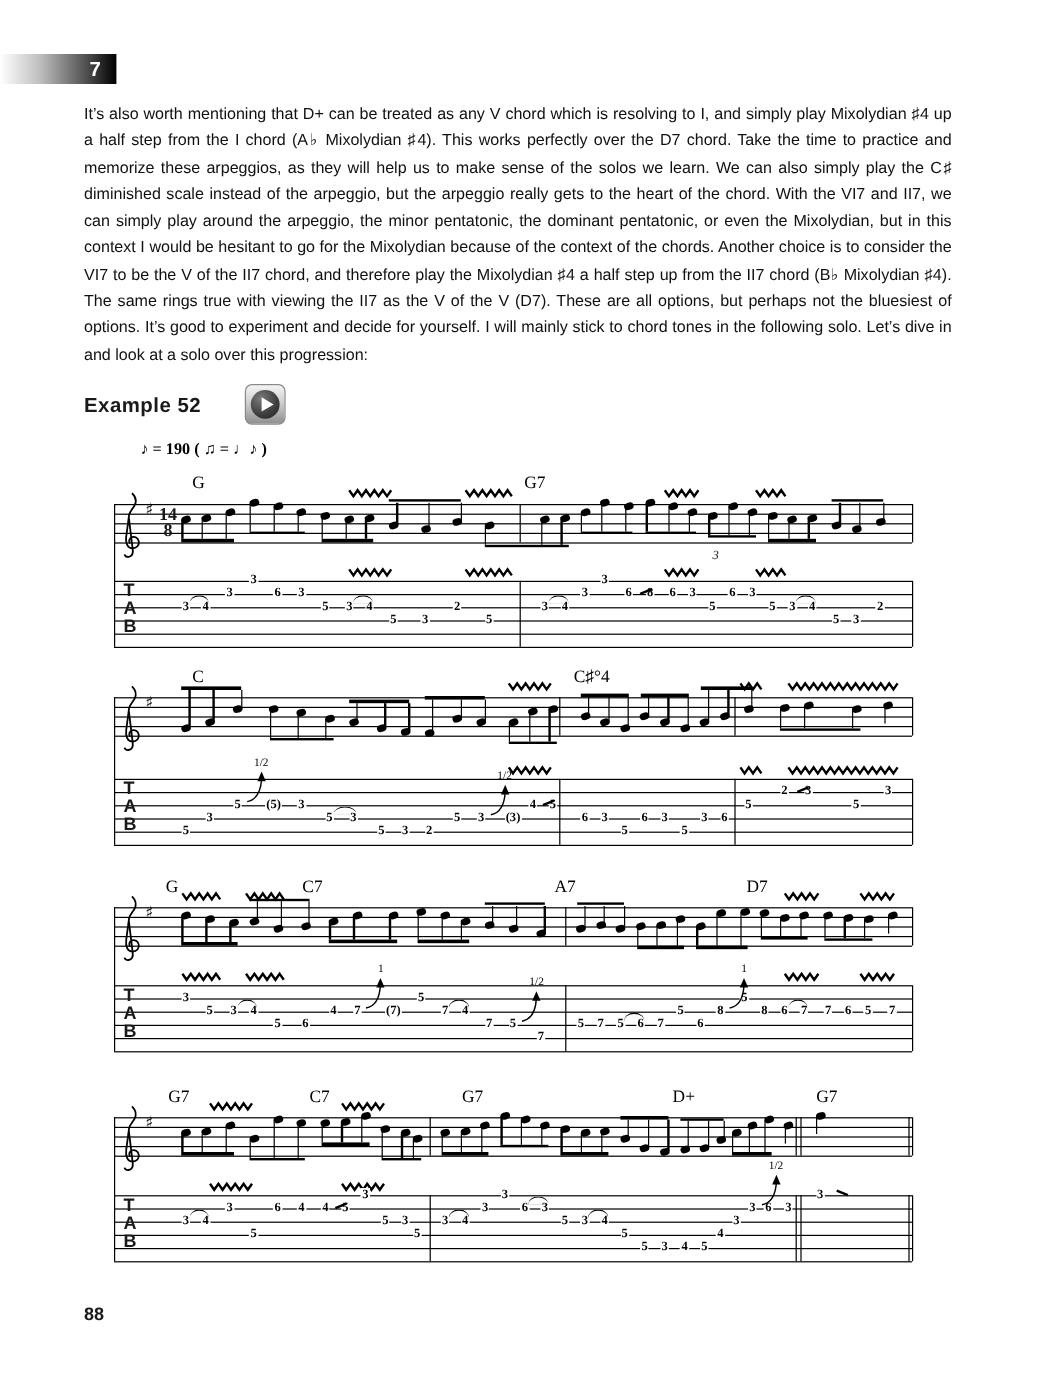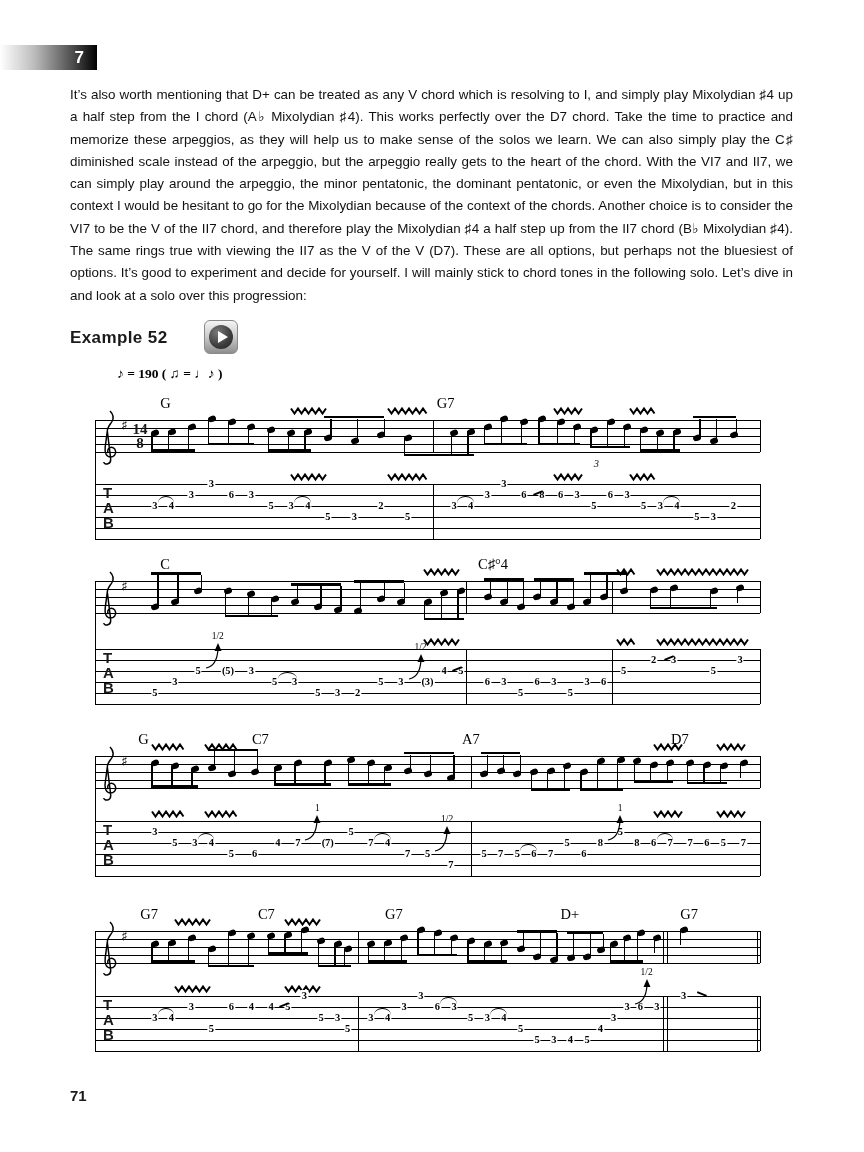--- a/index.html
+++ b/index.html
@@ -65,21 +65,21 @@
   </button>
 
   <div class="tempo">
     <span>♪</span>
     <span>= 190</span>
     <span>( ♫ = ♩♪ )</span>
   </div>
 
   <div id="notation"></div>
 
-  <div class="pagenum">71</div>
+  <div class="pagenum">88</div>
 <div class="hline" style="left: 95px; top: 420px; width: 665px;"></div>
     <div class="hline" style="left: 95px; top: 428px; width: 665px;"></div>
     <div class="hline" style="left: 95px; top: 436px; width: 665px;"></div>
     <div class="hline" style="left: 95px; top: 444px; width: 665px;"></div>
     <div class="hline" style="left: 95px; top: 452px; width: 665px;"></div>
     <div class="hline" style="left: 95px; top: 484px; width: 665px;"></div>
     <div class="hline" style="left: 95px; top: 495px; width: 665px;"></div>
     <div class="hline" style="left: 95px; top: 506px; width: 665px;"></div>
     <div class="hline" style="left: 95px; top: 517px; width: 665px;"></div>
     <div class="hline" style="left: 95px; top: 528px; width: 665px;"></div>
@@ -400,21 +400,21 @@
     <svg width="20" height="56" style="left: 99px; top: 745px;">
       <path d="M11 2 C14 5 15 9 13 12.5 C11.5 15 9.5 17 8.6 20 L6.2 38 C5.4 44 7.6 48 11.4 48 C15 48 17.2 45.2 16.6 42.2 C16 39.2 13.2 37.8 11 38.6 C8.8 39.4 8 42 9.4 44 M8.3 22 L11.6 49 C12 52 11 54.5 8.2 55 C6.4 55.3 5 54.4 4.8 53" fill="none" stroke="#000" stroke-width="1.5"></path>
     </svg>
     <div class="keysig" style="left: 121px; top: 753px;">♯</div>
     <div class="tabletter" style="left: 103px; top: 823px;">T</div>
     <div class="tabletter" style="left: 103px; top: 838px;">A</div>
     <div class="tabletter" style="left: 103px; top: 853px;">B</div>
     <div class="chord" style="left: 138.225px; top: 731px;">G</div>
     <div class="chord" style="left: 251.94px; top: 731px;">C7</div>
     <div class="chord" style="left: 462.08px; top: 731px;">A7</div>
-    <div class="chord" style="left: 671px; top: 731px;">D7</div>
+    <div class="chord" style="left: 622px; top: 731px;">D7</div>
     <svg width="33.25" height="8" style="left: 151.525px; top: 743px;">
       <polyline points="0,1.5 3.5,6.5 7,1.5 10.5,6.5 14,1.5 17.5,6.5 21,1.5 24.5,6.5 28,1.5 31.5,6.5 " fill="none" stroke="#000" stroke-width="2"></polyline>
     </svg>
     <svg width="33.25" height="8" style="left: 151.525px; top: 810px;">
       <polyline points="0,1.5 3.5,6.5 7,1.5 10.5,6.5 14,1.5 17.5,6.5 21,1.5 24.5,6.5 28,1.5 31.5,6.5 " fill="none" stroke="#000" stroke-width="2"></polyline>
     </svg>
     <svg width="33.25" height="8" style="left: 204.725px; top: 743px;">
       <polyline points="0,1.5 3.5,6.5 7,1.5 10.5,6.5 14,1.5 17.5,6.5 21,1.5 24.5,6.5 28,1.5 31.5,6.5 " fill="none" stroke="#000" stroke-width="2"></polyline>
     </svg>
     <svg width="33.25" height="8" style="left: 204.725px; top: 810px;">

